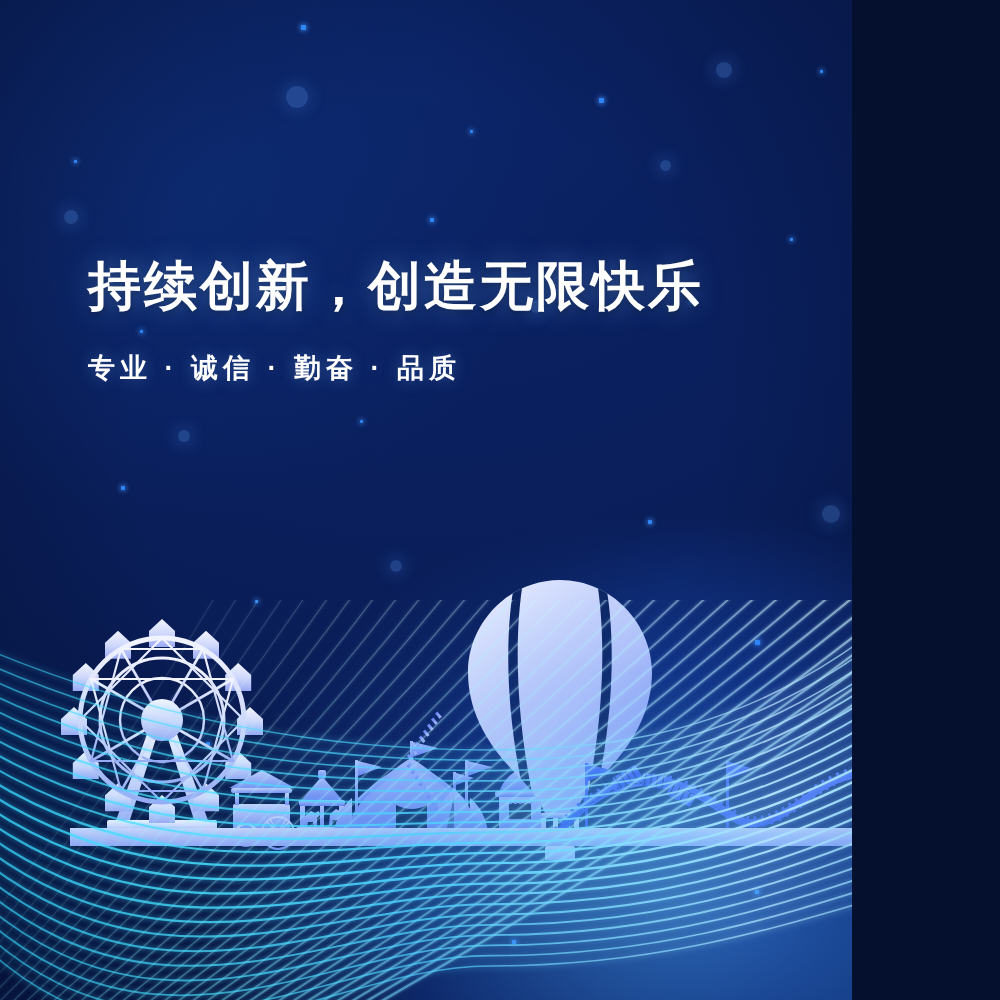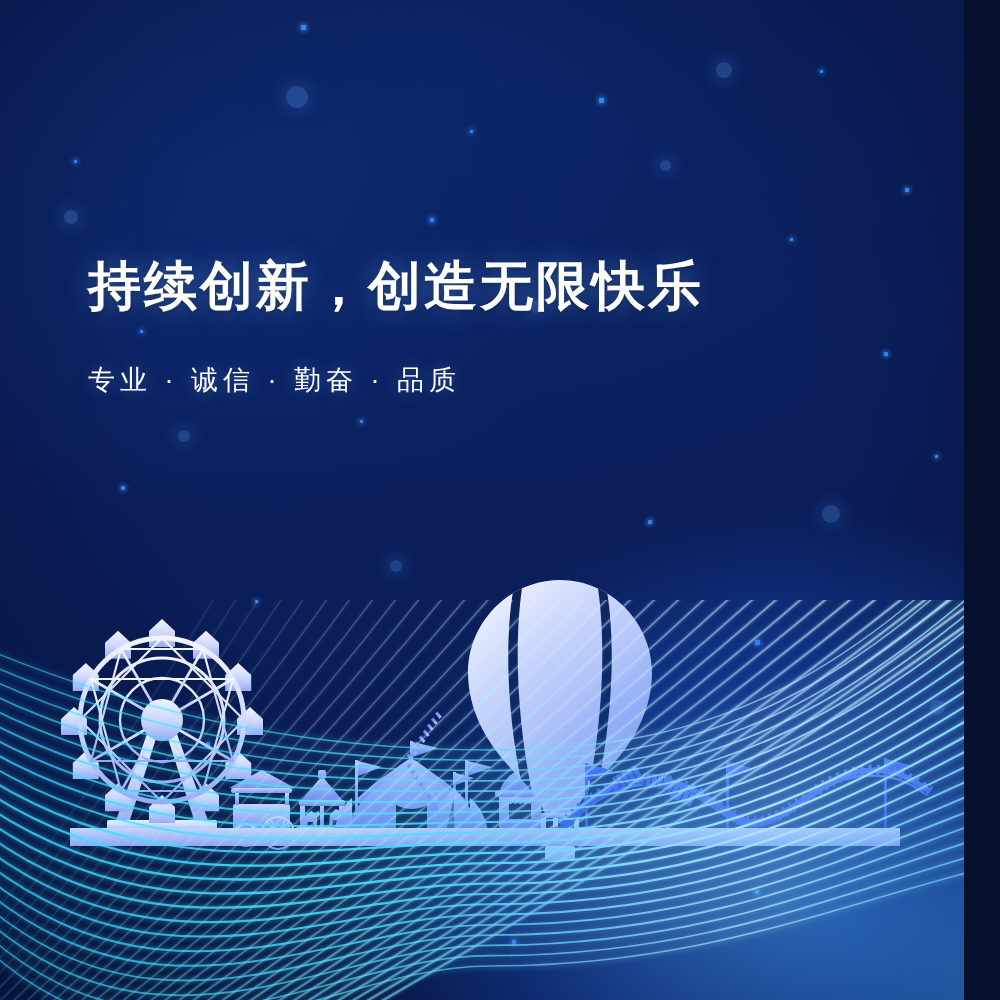--- a/index.html
+++ b/index.html
@@ -1,21 +1,21 @@
 <!DOCTYPE html>
 <html><head>
 <meta charset="utf-8">
 <title>Amusement Park Hero Banner</title>
 <style>
   html,body{margin:0;padding:0;background:#04102e;}
   body{font-family:"Liberation Sans","DejaVu Sans",sans-serif;}
 
   #stage{
     position:relative;
-    width:964px;height:1000px;
+    width:852px;height:1000px;
     overflow:hidden;
     background:#4d7c0f;
   }
 
   
   .sky{
     position:absolute;inset:0;
     background:
       radial-gradient(ellipse 70% 55% at 22% 18%, #0d2a70 0%, rgba(13,42,112,0) 62%),
       radial-gradient(ellipse 80% 70% at 88% 92%, #123ea8 0%, rgba(18,62,168,0) 58%),
@@ -32,22 +32,22 @@
   .star.soft{background:rgba(90,150,240,.30);box-shadow:0 0 14px 6px rgba(70,130,230,.16);border-radius:50%;}
 
   
   .copy{position:absolute;left:88px;top:258px;}
   .headline{
     font-size:53px;font-weight:700;color:#ffffff;letter-spacing:3px;
     line-height:1.05;white-space:nowrap;
     text-shadow:0 0 26px rgba(120,180,255,.42), 0 2px 6px rgba(0,0,0,.35);
   }
   .subline{
-    margin-top:48px;
-    font-size:27px;font-weight:400;color:#ffffff;letter-spacing:5px;
+    margin-top:36px;
+    font-size:27px;font-weight:700;color:#ffffff;letter-spacing:5px;
     white-space:nowrap;
     text-shadow:0 0 16px rgba(120,180,255,.35);
   }
 
   
   .scene{position:absolute;left:0;top:520px;width:1000px;height:340px;}
   .scene svg{display:block;}
 
   
   .waves{position:absolute;left:0;top:600px;width:1000px;height:400px;}

